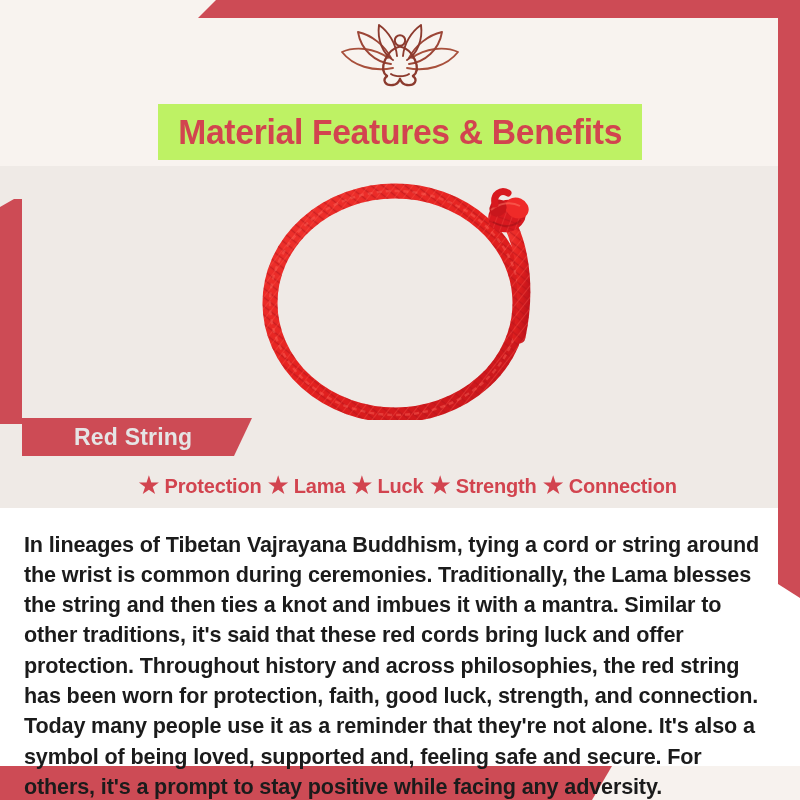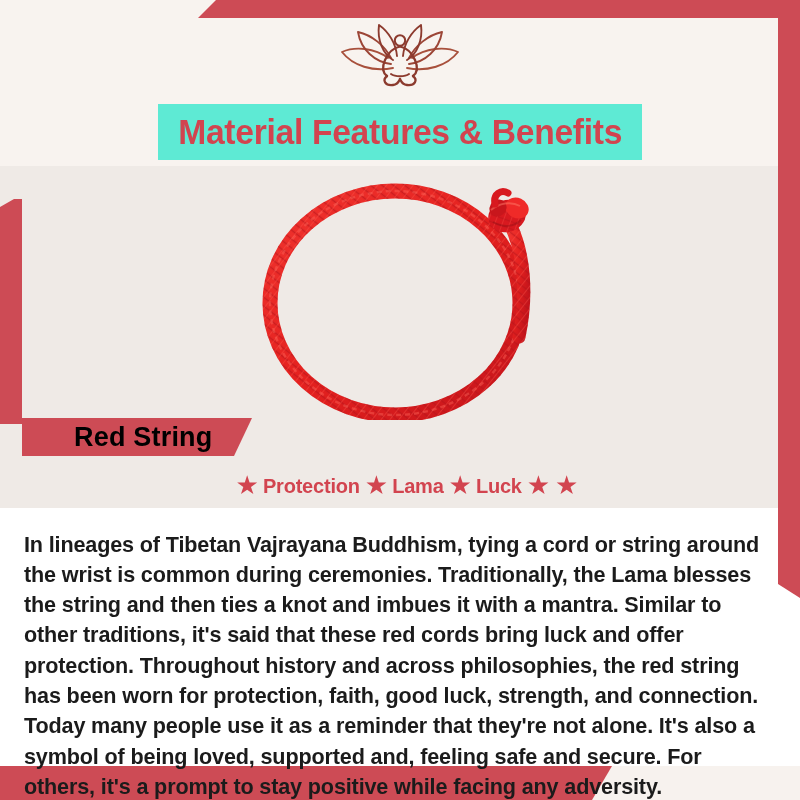--- a/index.html
+++ b/index.html
@@ -99,21 +99,21 @@
     letter-spacing: 2.4px;
     color: #2b2b2b;
     font-weight: 400;
   }
 
   
   .headline-plate {
     position: absolute;
     left: 158px; top: 104px;
     width: 484px; height: 56px;
-    background: #5eead4;
+    background: #bef264;
     display: flex;
     align-items: center;
     justify-content: center;
   }
   .headline-text {
     font-size: 35px;
     font-weight: bold;
     color: #d2444f;
     letter-spacing: -0.3px;
     white-space: nowrap;
@@ -137,22 +137,22 @@
     position: absolute;
     left: 22px; top: 418px;
     width: 230px; height: 38px;
     background: #cd4b55;
     clip-path: polygon(0 0, 230px 0, 212px 38px, 0 38px);
     display: flex;
     align-items: center;
   }
   .ribbon-text {
     margin-left: 52px;
-    color: #000000;
-    font-size: 27px;
+    color: #e5e5e5;
+    font-size: 23px;
     font-weight: bold;
     letter-spacing: 0.2px;
   }
 
   
   .benefits {
     position: absolute;
     left: 0; top: 466px;
     width: 800px; height: 40px;
     display: flex;
@@ -290,21 +290,23 @@
     <div class="benefit">
       <span class="star">★</span>
       <span class="label">Lama</span>
     </div>
     <div class="benefit">
       <span class="star">★</span>
       <span class="label">Luck</span>
     </div>
     <div class="benefit">
       <span class="star">★</span>
-    </div>
-    <div class="benefit">
-      <span class="star">★</span>
+      <span class="label">Strength</span>
+    </div>
+    <div class="benefit">
+      <span class="star">★</span>
+      <span class="label">Connection</span>
     </div>
   </div>
 
   <p class="body-copy">In lineages of Tibetan Vajrayana Buddhism, tying a cord or string around the wrist is common during ceremonies. Traditionally, the Lama blesses the string and then ties a knot and imbues it with a mantra. Similar to other traditions, it's said that these red cords bring luck and offer protection. Throughout history and across philosophies, the red string has been worn for protection, faith, good luck, strength, and connection. Today many people use it as a reminder that they're not alone. It's also a symbol of being loved, supported and, feeling safe and secure. For others, it's a prompt to stay positive while facing any adversity.</p>
 
 </div>
 
 </body></html>

